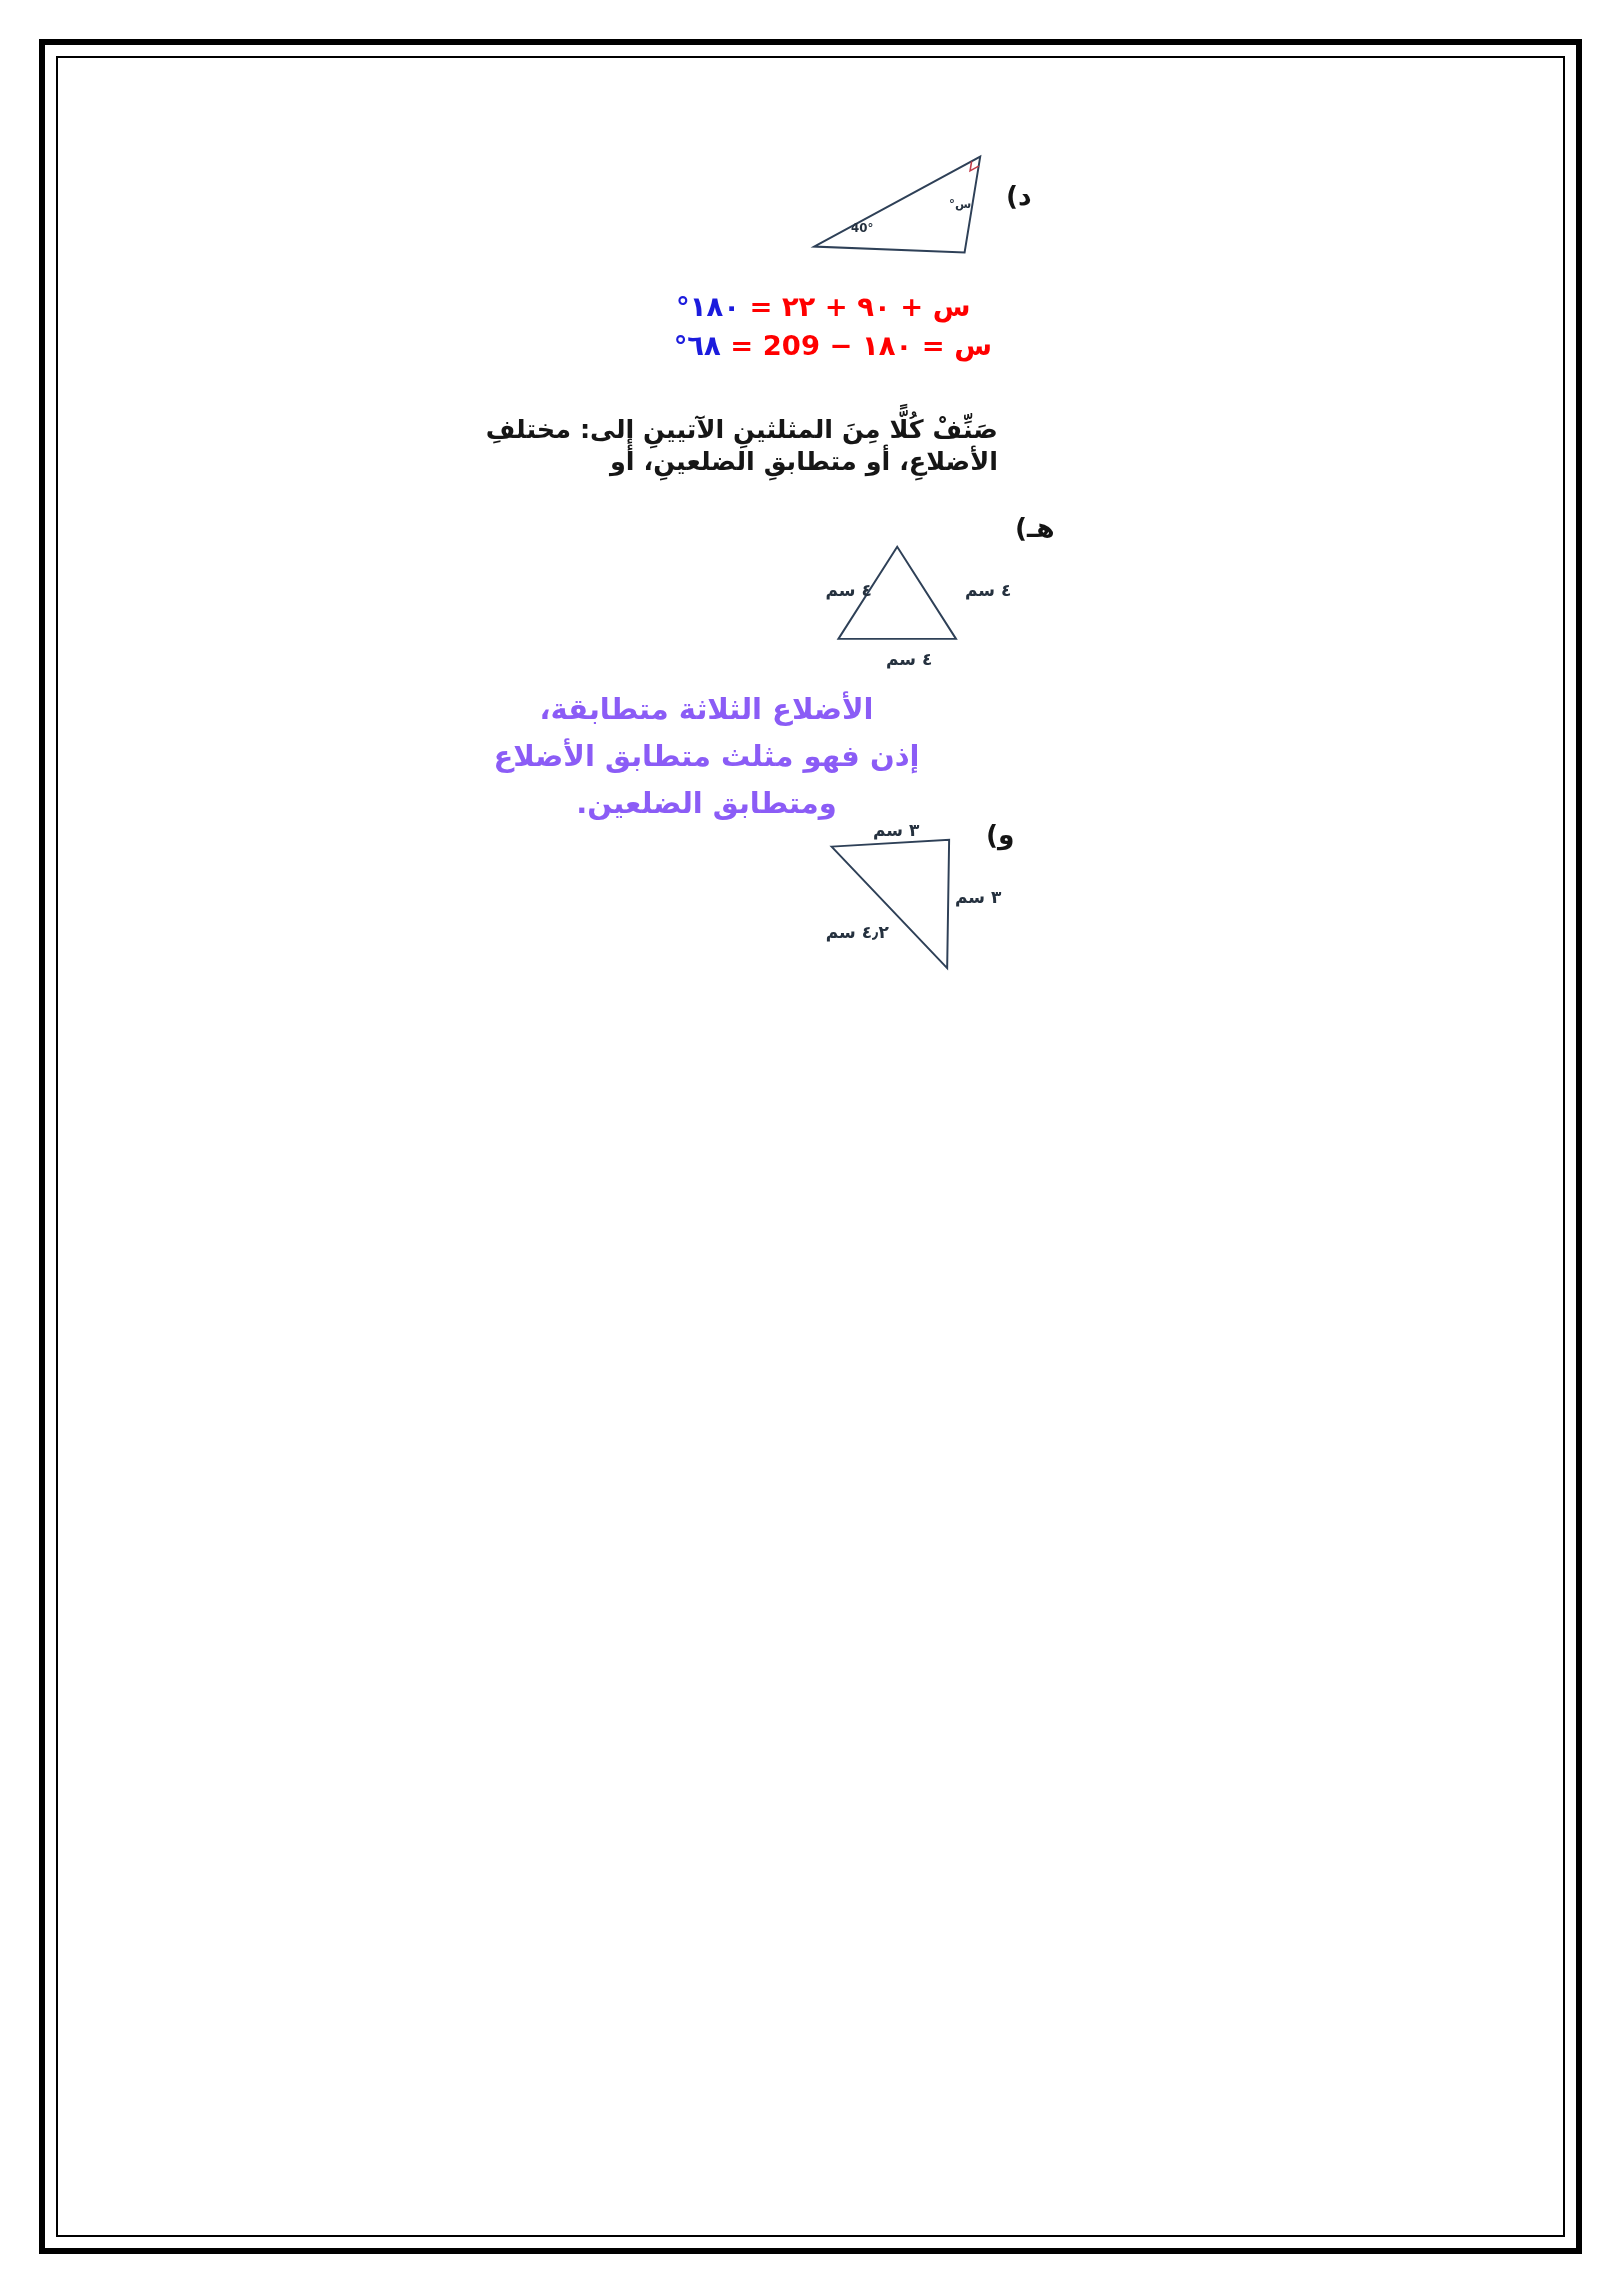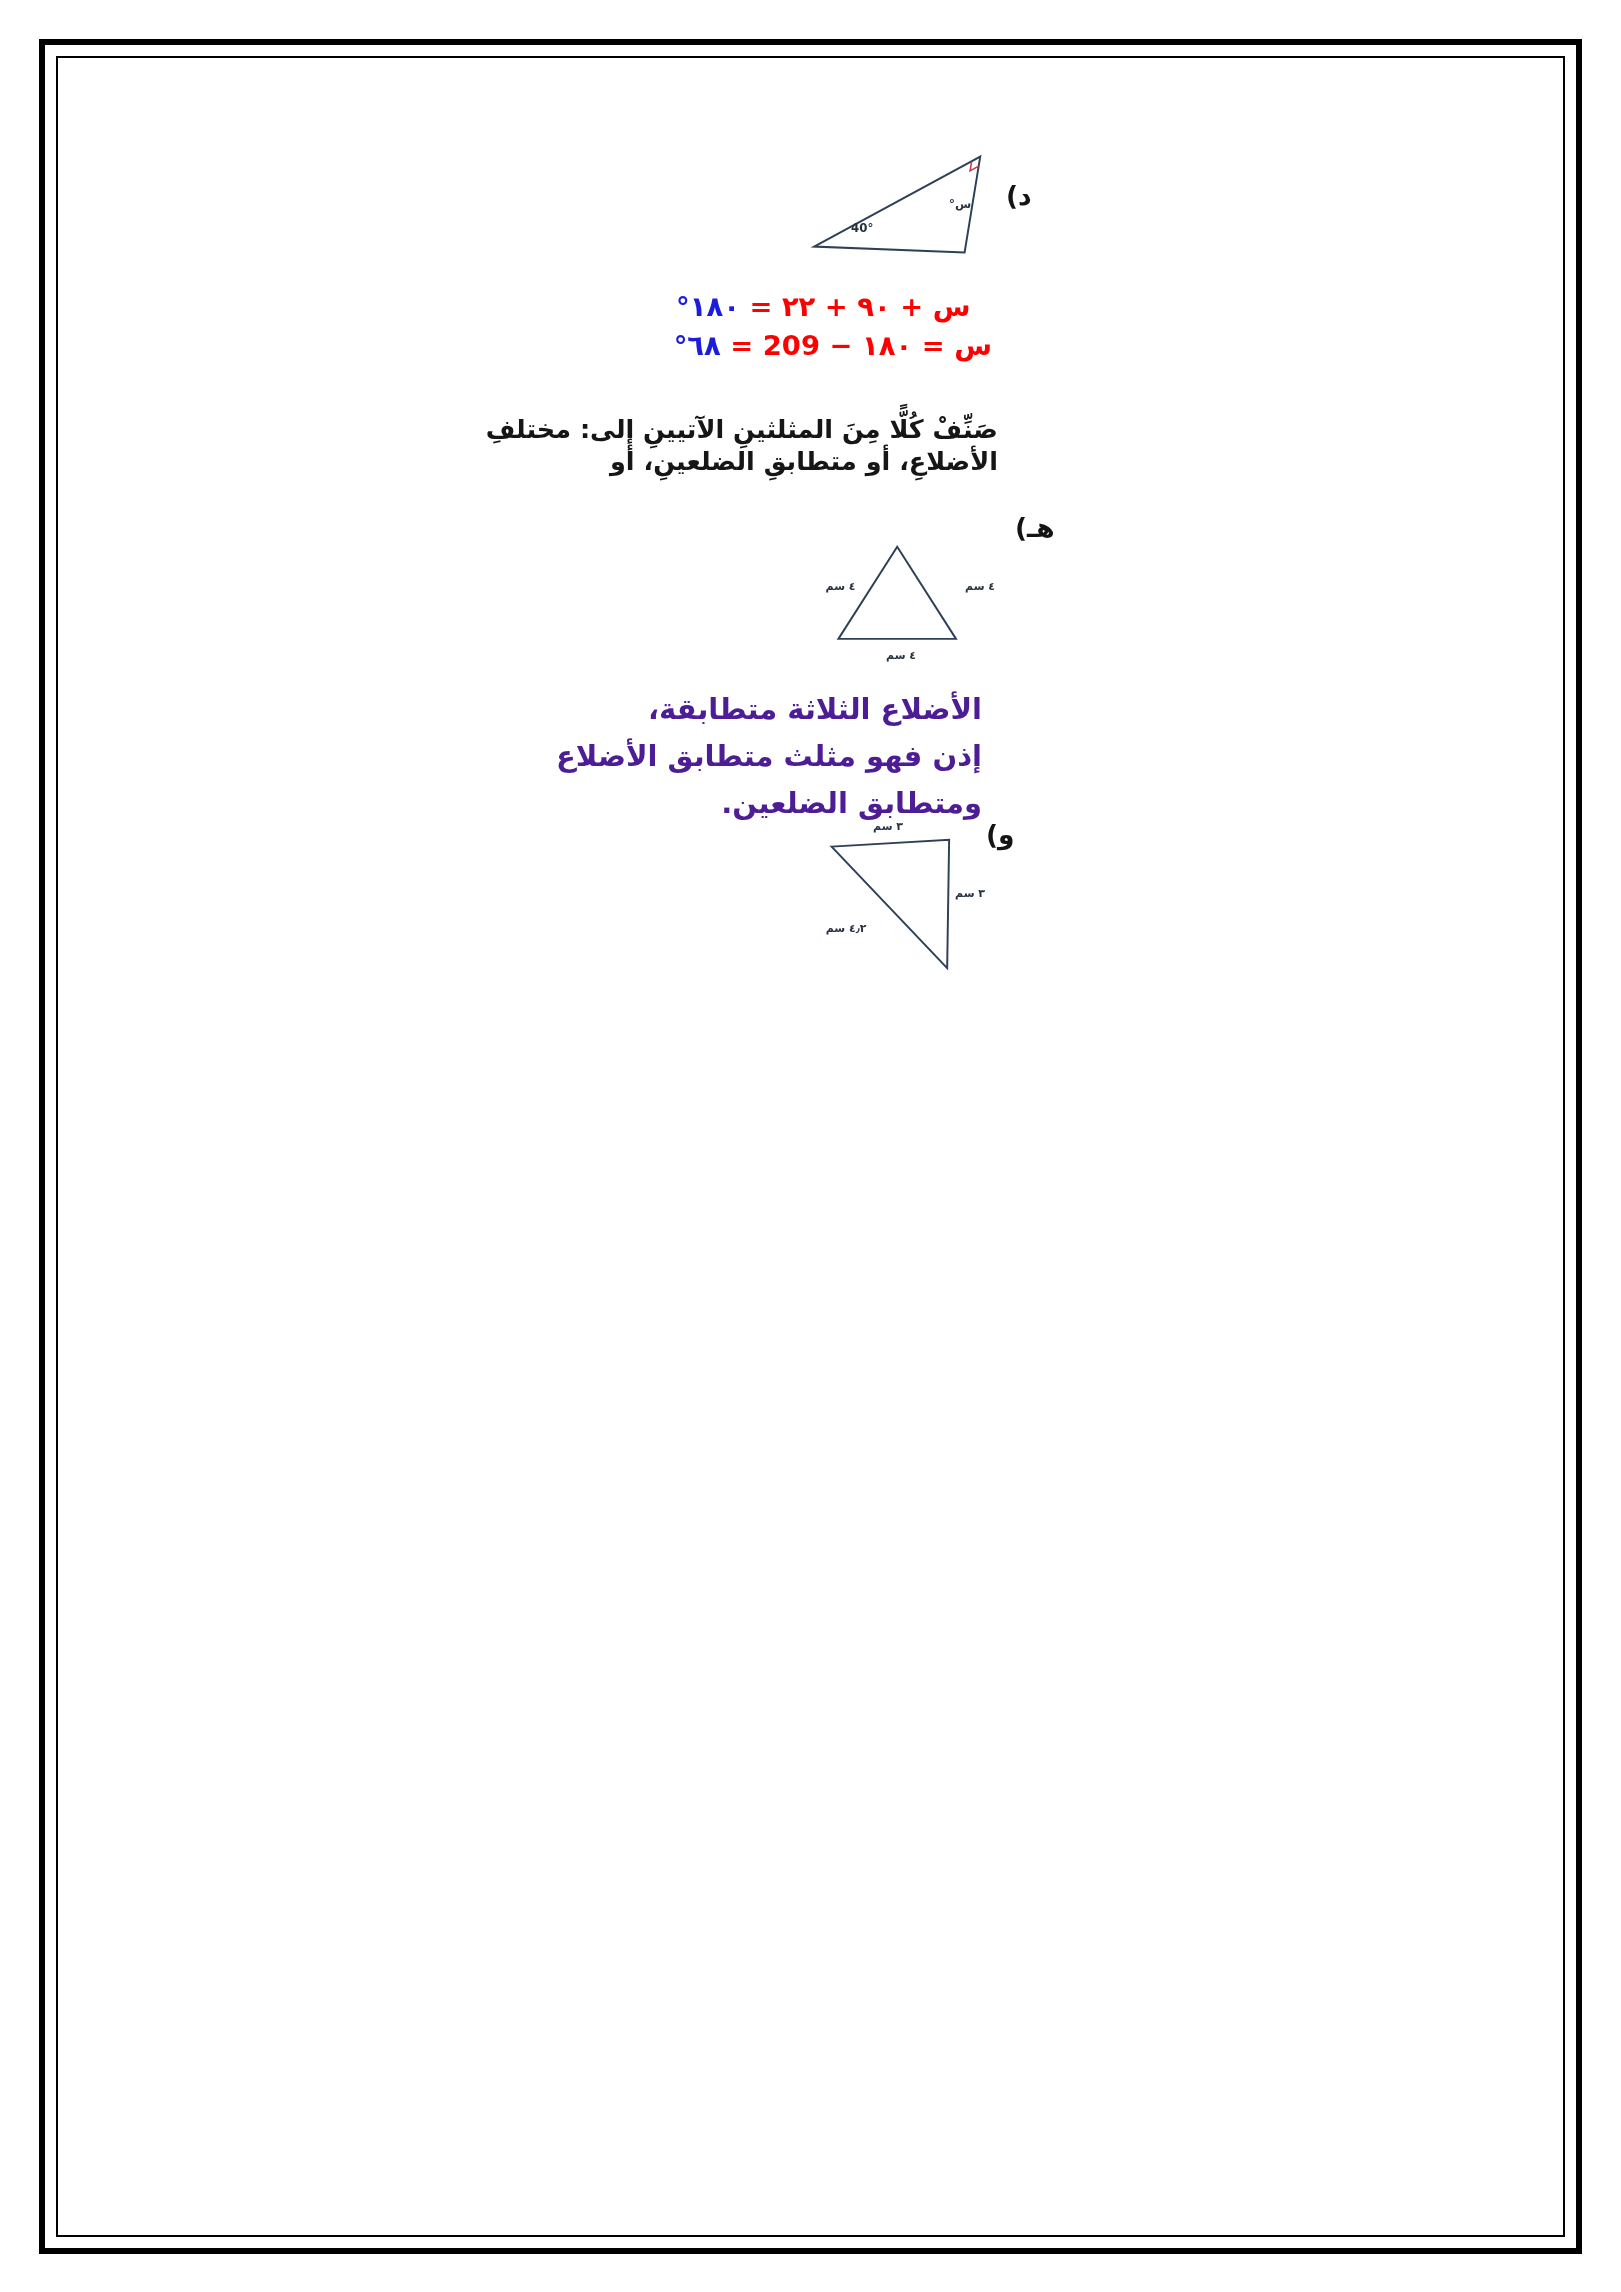--- a/index.html
+++ b/index.html
@@ -31,29 +31,29 @@
   }
   .eq .red{color:#ff0000;}
   .eq .blue{color:#1c1cdd;}
   .question{
     position:absolute;left:382px;top:413px;width:616px;
     direction:rtl;text-align:right;
     font-size:25.5px;font-weight:700;color:#161616;line-height:32px;
   }
   .answer{
     position:absolute;left:431px;width:551px;
-    direction:rtl;text-align:right;
-    font-size:29px;font-weight:700;color:#4c1d95;line-height:47px;
+    direction:rtl;text-align:center;
+    font-size:29px;font-weight:700;color:#8b5cf6;line-height:47px;
   }
   .answer-1{top:686px;}
   .answer-2{top:996px;}
   .tri{position:absolute;}
   .tri svg{position:absolute;left:0;top:0;}
   .side-label{
-    position:absolute;font-size:11px;color:#25313f;
+    position:absolute;font-size:17px;color:#25313f;
     direction:rtl;white-space:nowrap;font-weight:600;
   }
   .angle-label{
     position:absolute;font-size:11.8px;color:#25313f;
     direction:rtl;white-space:nowrap;font-weight:600;
   }
   .tri-d{left:802px;top:143px;width:206px;height:127px;}
   .tri-h{left:802px;top:535px;width:211px;height:147px;}
   .tri-w{left:812px;top:816px;width:191px;height:169px;}
   .label-d{left:1006px;top:180px;}

